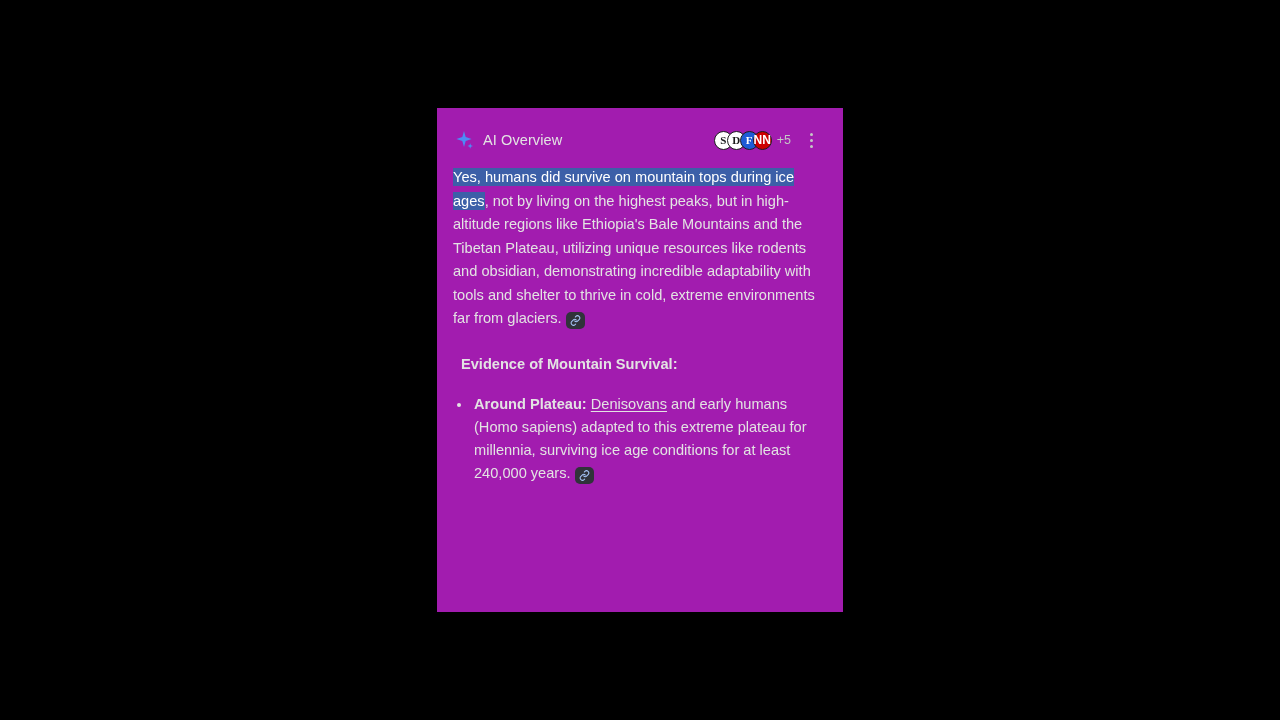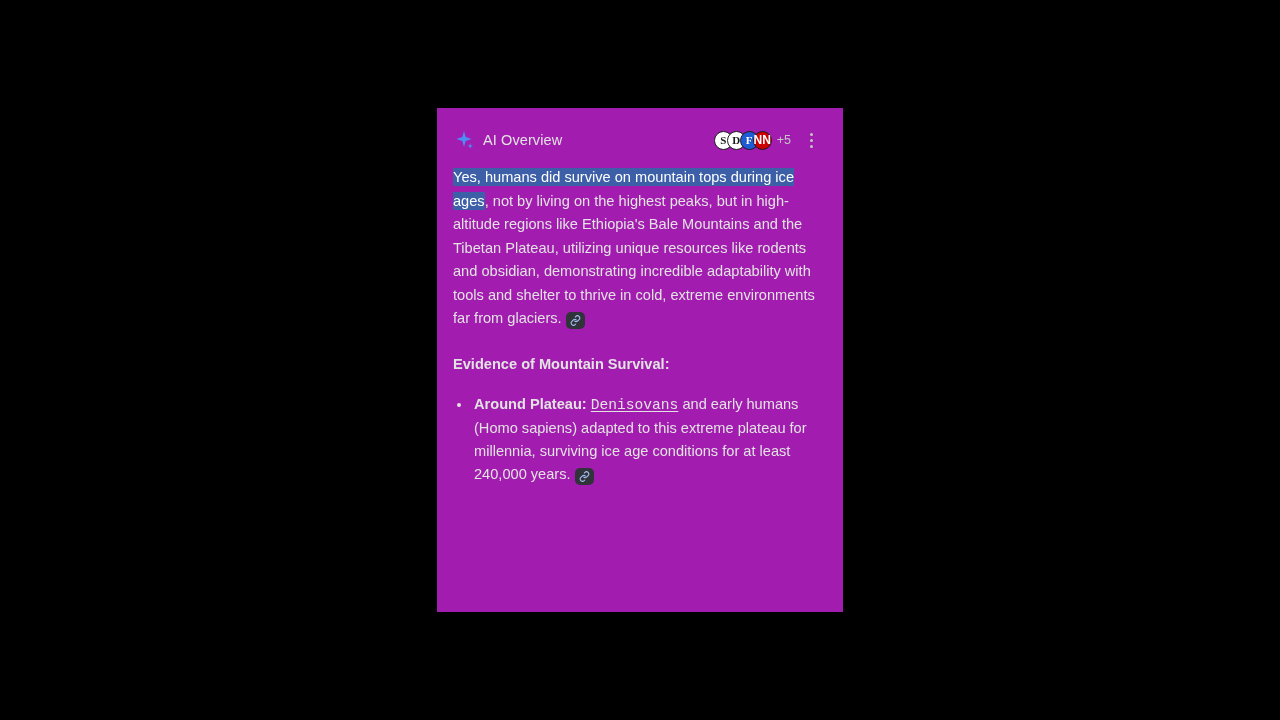--- a/index.html
+++ b/index.html
@@ -136,21 +136,21 @@
     vertical-align: -3px;
     cursor: pointer;
   }
   .link-chip svg { display: block; }
 
   .section-heading {
     color: #e3e3e3;
     font-size: 14.6px;
     font-weight: bold;
     line-height: 22px;
-    margin: 0 0 18px 0;
+    margin: 0 0 18px 8px;
   }
 
   ul.bullets {
     list-style: none;
     margin: 0;
     padding: 0;
   }
 
   ul.bullets li {
     position: relative;
@@ -166,21 +166,21 @@
     position: absolute;
     left: 4px;
     top: 10px;
     width: 4px;
     height: 4px;
     border-radius: 50%;
     background: #e3e3e3;
   }
 
   .b { font-weight: bold; }
-  .und { text-decoration: underline; text-underline-offset: 2px; font-family: Liberation Mono, monospace; }
+  .und { text-decoration: underline; text-underline-offset: 2px; }
 </style>
 </head>
 <body>
 
 <div id="stage">
 
   <div class="ai-card">
 
     <div class="card-header">
 

